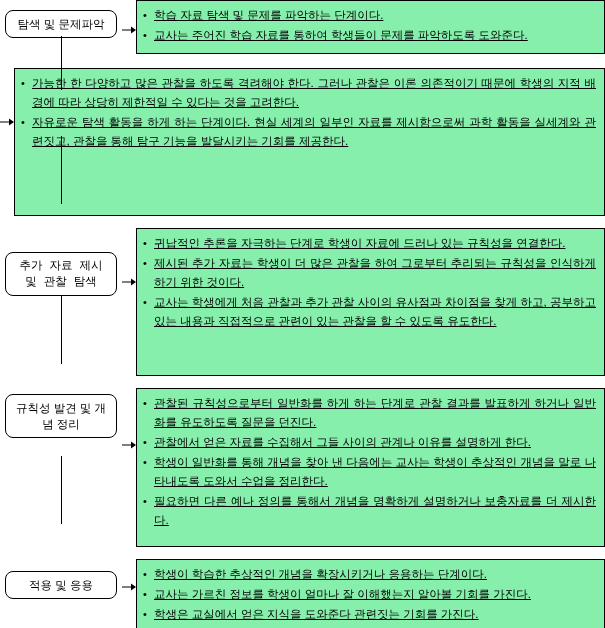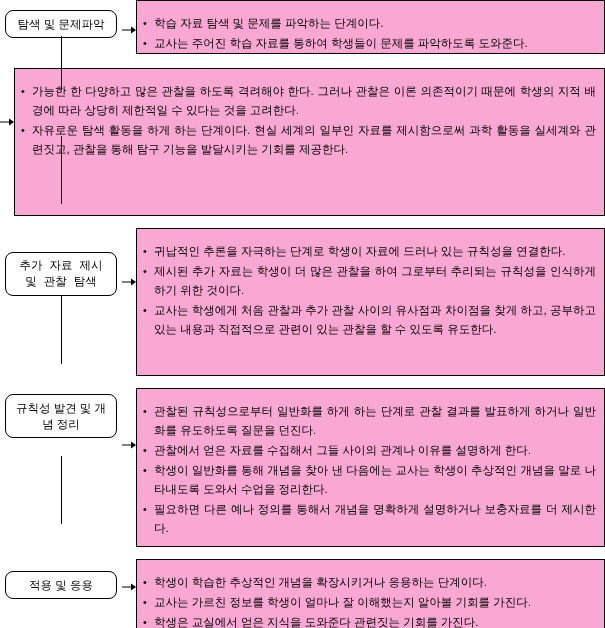--- a/index.html
+++ b/index.html
@@ -54,24 +54,25 @@
   }
   .arrow {
     display: block;
   }
   .desc-cell {
     flex: 1 1 auto;
     box-sizing: border-box;
   }
   .desc-box {
     border: 1px solid #000000;
-    background: #f9a8d4;
-    box-sizing: border-box;
-    padding: 13px 8px 6px 6px;
+    background: #86efac;
+    box-sizing: border-box;
+    padding: 5px 8px 6px 6px;
     min-height: 100%;
+    text-decoration: underline;
   }
   ul.bullets {
     list-style: none;
     margin: 0;
     padding: 0;
   }
   ul.bullets > li {
     position: relative;
     padding-left: 11px;
     font-size: 11.5px;

